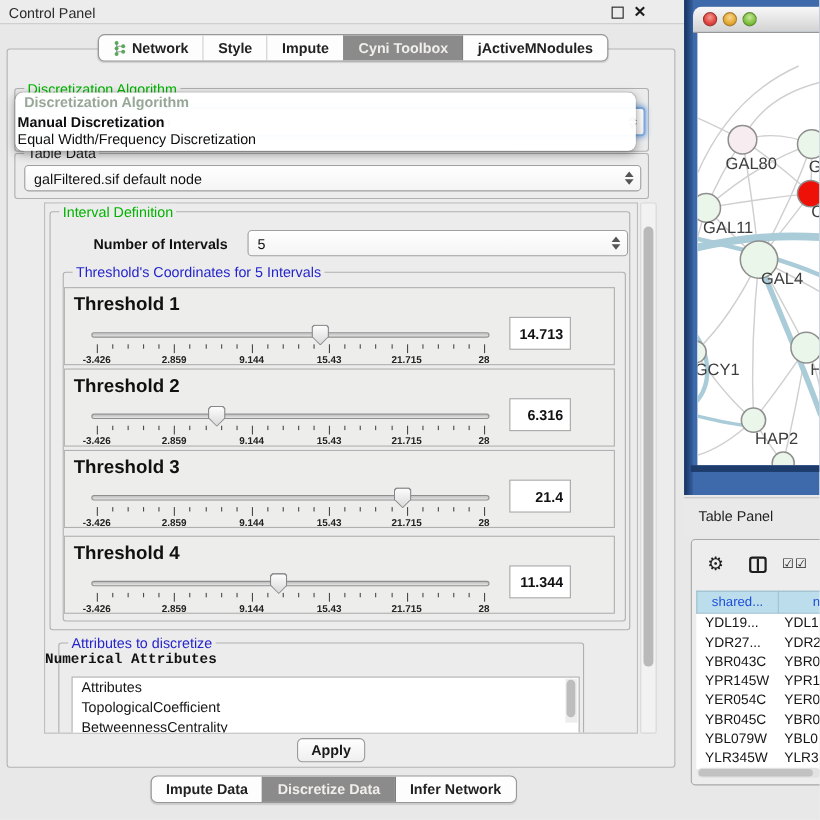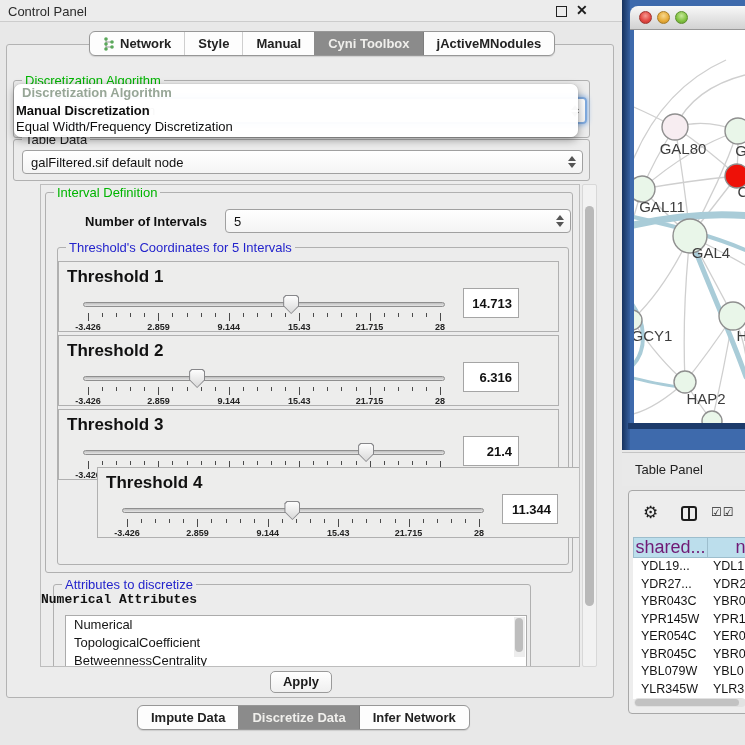--- a/index.html
+++ b/index.html
@@ -83,21 +83,21 @@
 
   
   #table-panel-bar { left:622px; top:452px; width:123px; height:34px; background:#e9e9e9; border-top:1px solid #c4c4c4; }
   #table-panel-bar .title { position:absolute; left:13px; top:9px; font-size:13px; color:#222; }
   #table-inner { left:628px; top:490px; width:130px; height:224px; background:#ededed; border:1px solid #a8a8a8; border-radius:4px; }
   #gear-icon { position:absolute; left:14px; top:11px; font-size:17px; color:#1d1d1d; }
   #columns-icon { position:absolute; left:52px; top:15px; width:16px; height:15px; border:2px solid #1d1d1d; border-radius:3px; }
   #columns-icon::after { content:""; position:absolute; left:50%; top:0; bottom:0; width:2px; margin-left:-1px; background:#1d1d1d; }
   #checks-icon { position:absolute; left:82px; top:14px; font-size:12px; color:#222; letter-spacing:1px; }
   #grid-header { position:absolute; left:4px; top:46px; height:21px; display:flex; }
-  #grid-header .hcell { background:#bcdeec; border:1px solid #9dbecd; border-right:none; font-size:18px; color:#701a75; text-align:center; line-height:19px; overflow:hidden; white-space:nowrap; }
+  #grid-header .hcell { background:#bcdeec; border:1px solid #9dbecd; border-right:none; font-size:12px; color:#1d4ed8; text-align:center; line-height:19px; overflow:hidden; white-space:nowrap; }
   #grid-header .hcell:last-child { border-left:1px solid #9dbecd; }
   #grid-rows { position:absolute; left:4px; top:67px; width:150px; height:141px; background:#fff; overflow:hidden; }
   .grow { display:flex; height:17.5px; line-height:17.5px; font-size:12.5px; color:#141414; white-space:nowrap; }
   .grow .c1 { width:74px; padding-left:8px; overflow:hidden; }
   .grow .c2 { padding-left:6px; }
   #hscroll { position:absolute; left:5px; top:207px; width:112px; height:9px; background:#e2e2e2; border-radius:5px; }
   #hscroll .thumb { position:absolute; left:1px; top:1px; width:104px; height:7px; background:#c2c2c2; border-radius:4px; }
 </style>
 </head>
 <body>
@@ -121,21 +121,21 @@
         <circle cx="3" cy="12" r="1.8" fill="#5aa85a"></circle>
         <circle cx="9" cy="5" r="1.8" fill="#5aa85a"></circle>
         <circle cx="9" cy="10" r="1.8" fill="#5aa85a"></circle>
       </svg>
       <span>Network</span>
     </div>
     <div class="tab">
       <span>Style</span>
     </div>
     <div class="tab">
-      <span>Manual</span>
+      <span>Impute</span>
     </div>
     <div class="tab selected">
       <span>Cyni Toolbox</span>
     </div>
     <div class="tab">
       <span>jActiveMNodules</span>
     </div>
   </div>
 
 <div class="groupbox" id="algo-group" style="left:13px; top:80px; width:577px; height:58px;">
@@ -317,21 +317,21 @@
             <span style="left: 80%;">21.715</span>
             <span style="left: 100%;">28</span>
           </div>
           <div class="slider-thumb" style="left: 283.074px;">
             <div class="outer"></div>
             <div class="inner"></div>
           </div>
         </div>
         <input class="thr-value" value="21.4" style="">
       </div>
-      <div class="thr-panel" style="top: 282px; margin-left: 39px;">
+      <div class="thr-panel" style="top: 302px;">
         <div class="tlabel">Threshold 4</div>
         <div class="slider-wrap">
           <div class="slider-track"></div>
           <div class="ticks">
             <i style="left: 0%; height: 8px;"></i>
             <i style="left: 4%; height: 4px;"></i>
             <i style="left: 8%; height: 4px;"></i>
             <i style="left: 12%; height: 4px;"></i>
             <i style="left: 16%; height: 4px;"></i>
             <i style="left: 20%; height: 8px;"></i>
@@ -372,21 +372,21 @@
         <input class="thr-value" value="11.344" style="">
       </div>
     </div>
 
   <div class="groupbox" style="left:12px; top:399px; width:478px; height:90px;">
     <span class="gtitle blue">Attributes to discretize</span>
   </div>
   <span class="abs" id="attr-label" style="left:0; top:407px;font-family:Liberation Mono, monospace;">Numerical Attributes</span>
   <div id="attr-list" style="left:24px; top:430px; width:462px; height:53px;">
     <div id="attr-items">
-        <div class="item">Numerical</div>
+        <div class="item">Attributes</div>
         <div class="item">TopologicalCoefficient</div>
         <div class="item">BetweennessCentrality</div>
       </div>
     <div id="attr-scroll">
         <div class="thumb"></div>
       </div>
   </div>
 </div>
 
 <div class="abs" id="vscroll">

